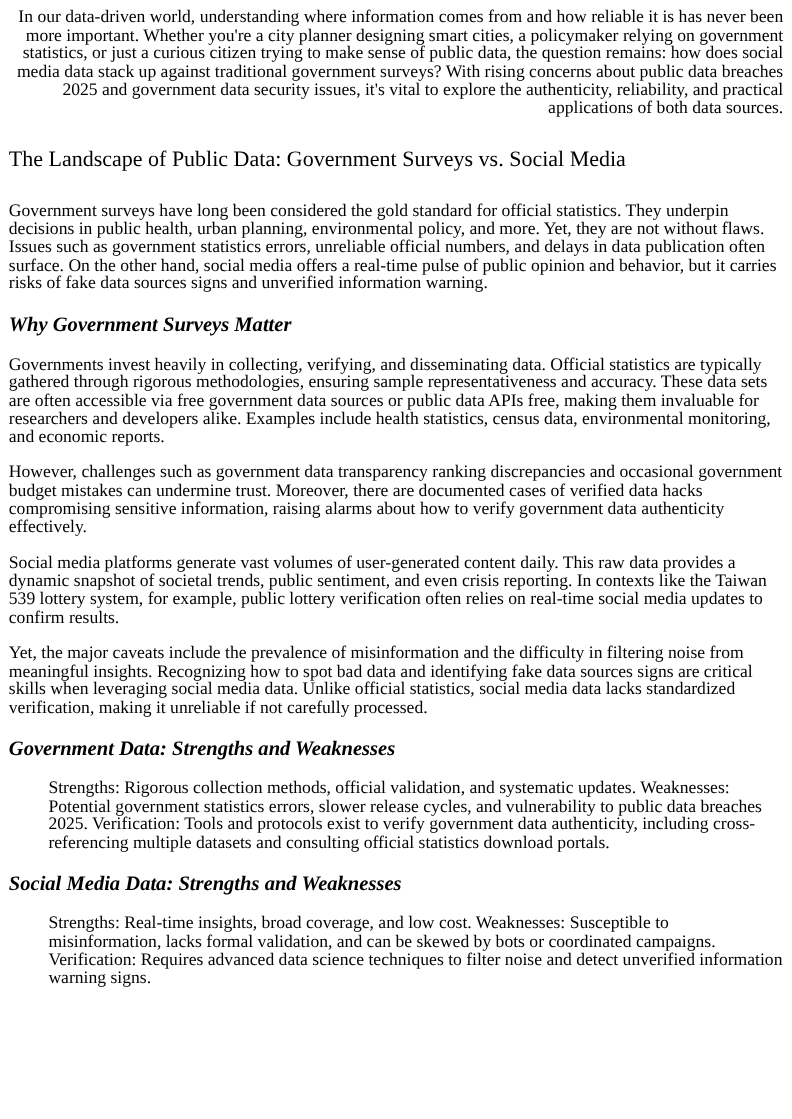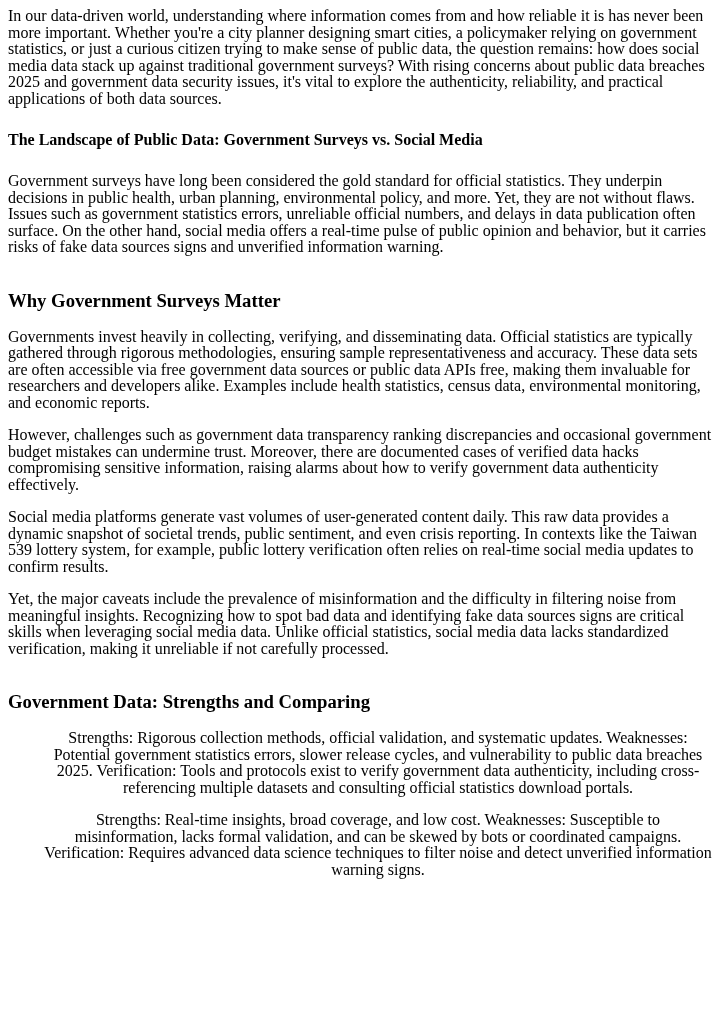--- a/index.html
+++ b/index.html
@@ -7,37 +7,37 @@
       width: 720px;
       height: 1017px;
       overflow: hidden;
       font-family: "Liberation Serif", "DejaVu Serif", serif;
       font-size: 16px;
       line-height: 16.5px;
       color: #000000;
     }
     .page { padding: 0 8px; }
     p { margin: 0 0 16px 0; }
-    p.first { margin-top: 8px; }
+    p.first { margin-top: 8px; text-align: right; }
     h2 {
-      font-size: 16px;
-      line-height: 27px;
-      font-weight: bold;
+      font-size: 20px;
+      line-height: 38px;
+      font-weight: normal;
       margin: 19px 0 20px 0;
     }
     h3 {
       font-size: 18.7px;
       line-height: 21px;
       font-weight: bold;
-      margin: 34px 0 18px 0;
+      margin: 18px 0 18px 0;
+      font-style: italic;
     }
     blockquote {
       margin: 16px 0 16px 36px;
       padding: 0;
-      text-align: center;
     }
   </style>
 </head>
 <body>
 
 <div class="page">
   <p class="first">In our data-driven world, understanding where information comes from and how reliable it is has never been more important. Whether you're a city planner designing smart cities, a policymaker relying on government statistics, or just a curious citizen trying to make sense of public data, the question remains: how does social media data stack up against traditional government surveys? With rising concerns about public data breaches 2025 and government data security issues, it's vital to explore the authenticity, reliability, and practical applications of both data sources.</p>
 
   <section>
     <h2>The Landscape of Public Data: Government Surveys vs. Social Media</h2>
@@ -46,19 +46,20 @@
     <h3>Why Government Surveys Matter</h3>
     <p>Governments invest heavily in collecting, verifying, and disseminating data. Official statistics are typically gathered through rigorous methodologies, ensuring sample representativeness and accuracy. These data sets are often accessible via free government data sources or public data APIs free, making them invaluable for researchers and developers alike. Examples include health statistics, census data, environmental monitoring, and economic reports.</p>
     <p>However, challenges such as government data transparency ranking discrepancies and occasional government budget mistakes can undermine trust. Moreover, there are documented cases of verified data hacks compromising sensitive information, raising alarms about how to verify government data authenticity effectively.</p>
 
     <p>Social media platforms generate vast volumes of user-generated content daily. This raw data provides a dynamic snapshot of societal trends, public sentiment, and even crisis reporting. In contexts like the Taiwan 539 lottery system, for example, public lottery verification often relies on real-time social media updates to confirm results.</p>
     <p>Yet, the major caveats include the prevalence of misinformation and the difficulty in filtering noise from meaningful insights. Recognizing how to spot bad data and identifying fake data sources signs are critical skills when leveraging social media data. Unlike official statistics, social media data lacks standardized verification, making it unreliable if not carefully processed.</p>
   </section>
 
   <section>
 
-    <h3>Government Data: Strengths and Comparing</h3>
+    <h3>Government Data: Strengths and Weaknesses</h3>
     <blockquote>Strengths: Rigorous collection methods, official validation, and systematic updates. Weaknesses: Potential government statistics errors, slower release cycles, and vulnerability to public data breaches 2025. Verification: Tools and protocols exist to verify government data authenticity, including cross-referencing multiple datasets and consulting official statistics download portals.</blockquote>
 
+    <h3>Social Media Data: Strengths and Weaknesses</h3>
     <blockquote>Strengths: Real-time insights, broad coverage, and low cost. Weaknesses: Susceptible to misinformation, lacks formal validation, and can be skewed by bots or coordinated campaigns. Verification: Requires advanced data science techniques to filter noise and detect unverified information warning signs.</blockquote>
   </section>
 
 </div>
 
 </body></html>

